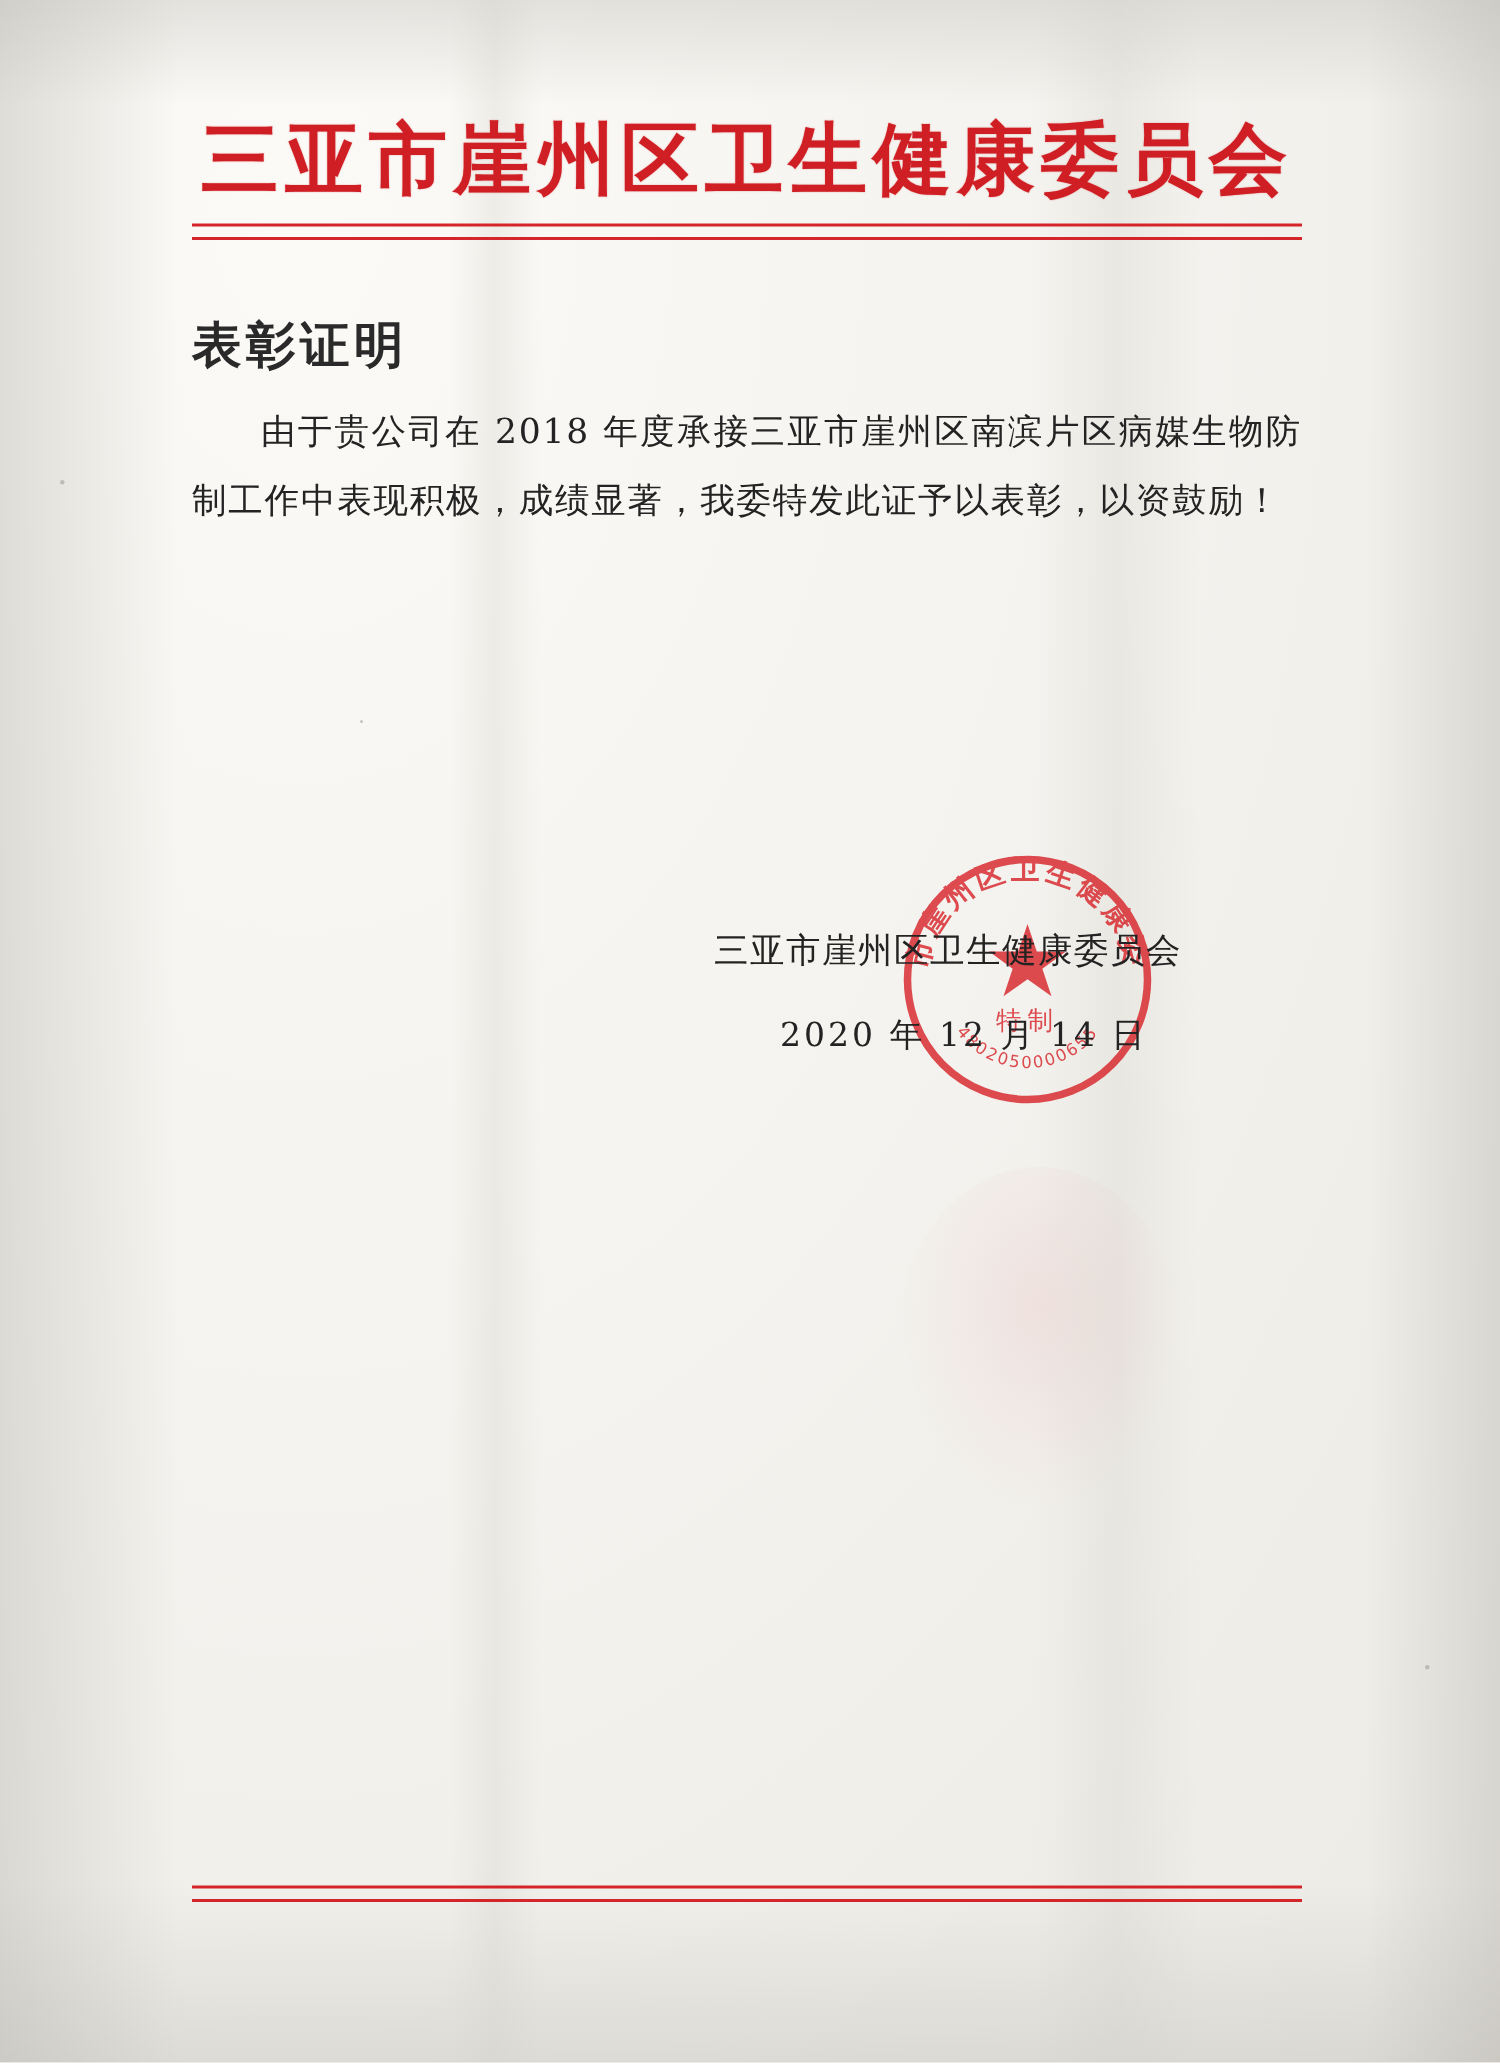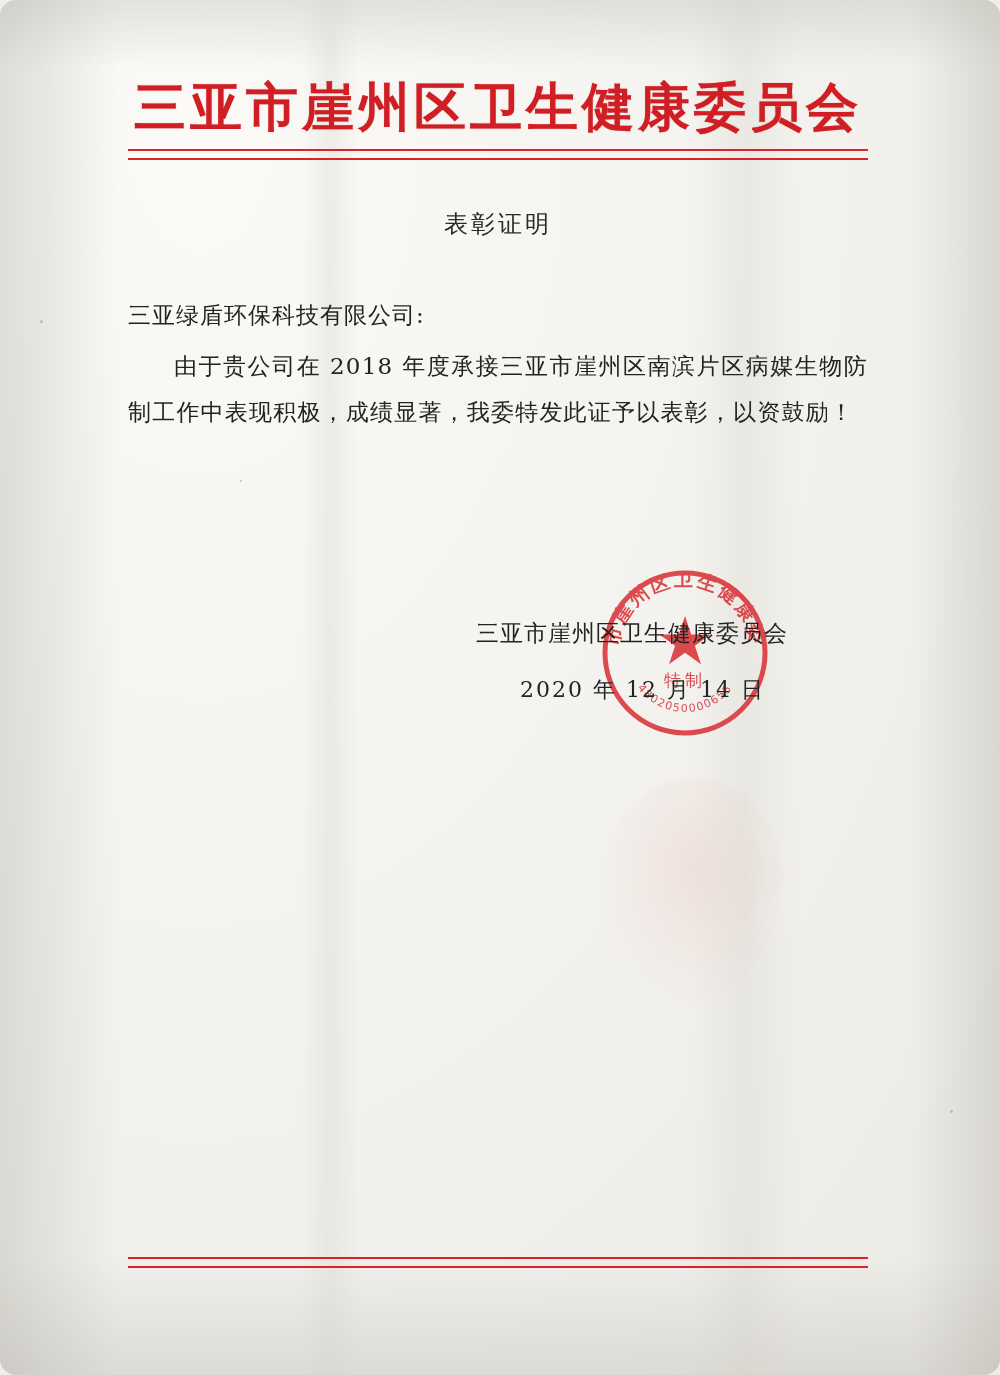--- a/index.html
+++ b/index.html
@@ -14,21 +14,20 @@
     overflow: hidden;
   }
 
   .page {
     position: relative;
     width: 1000px;
     height: 1375px;
     background:
       radial-gradient(ellipse at 20% 10%, #fbfaf7 0%, #f4f3ef 45%, #eceae5 100%);
     overflow: hidden;
-    border-radius: 16px;
   }
 
   
   .scan-shade-left {
     position: absolute;
     left: 0; top: 0;
     width: 120px; height: 100%;
     background: linear-gradient(to right, rgba(180,178,170,0.38), rgba(255,255,255,0));
     pointer-events: none;
   }
@@ -95,24 +94,23 @@
     left: 0;
     bottom: 0;
     width: 100%;
     height: 7px;
     border-top: 2px solid #d4262a;
     border-bottom: 2px solid #d4262a;
   }
 
   .doc-title {
     margin-top: 48px;
-    text-align: center;
-    font-family: "DejaVu Serif", "Liberation Serif", serif;
-    font-size: 24px;
-    font-weight: normal;
+    font-family: "DejaVu Serif", "Liberation Serif", serif;
+    font-size: 33px;
+    font-weight: bold;
     color: #2a2a2a;
     letter-spacing: 3px;
   }
 
   
   .addressee {
     margin-top: 60px;
     font-size: 23px;
     color: #232323;
     letter-spacing: 1px;
@@ -201,21 +199,20 @@
   <div class="speck" style="left:240px;top:480px;width:2px;height:2px;"></div>
 
   <div class="sheet">
 
     <div class="org-title">三亚市崖州区卫生健康委员会</div>
 
     <div class="rule-double"></div>
 
     <div class="doc-title">表彰证明</div>
 
-    <div class="addressee">三亚绿盾环保科技有限公司:</div>
 
     <div class="body-text">由于贵公司在 2018 年度承接三亚市崖州区南滨片区病媒生物防制工作中表现积极，成绩显著，我委特发此证予以表彰，以资鼓励！</div>
 
     <div class="seal-ghost"></div>
 
     <div class="seal">
       <svg width="190" height="190" viewBox="0 0 190 190" xmlns="http://www.w3.org/2000/svg">
         <defs>
           <path id="arcTop" d="M 28,95 A 67,67 0 0 1 162,95"></path>
           <path id="arcBottom" d="M 36,95 A 59,59 0 0 0 154,95"></path>

